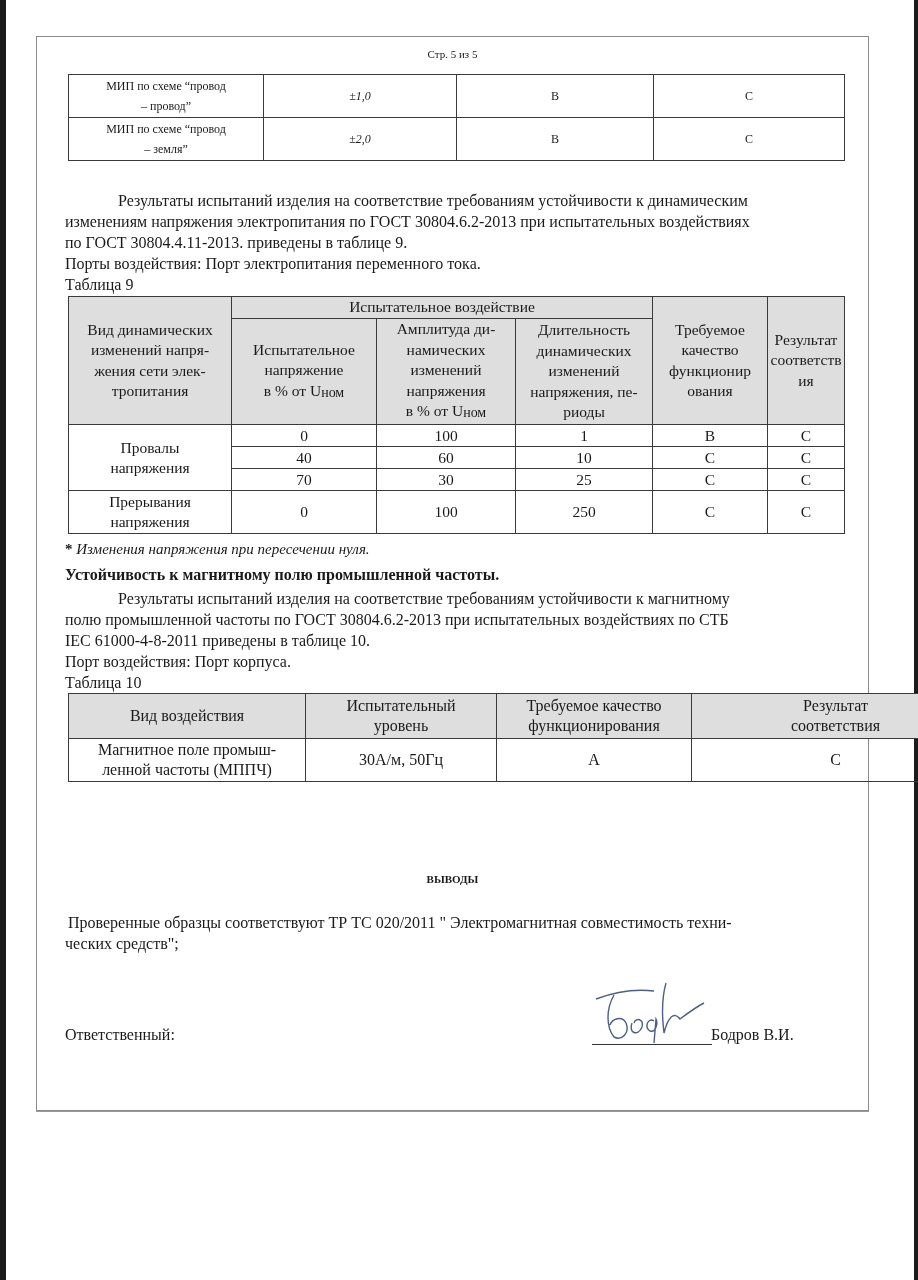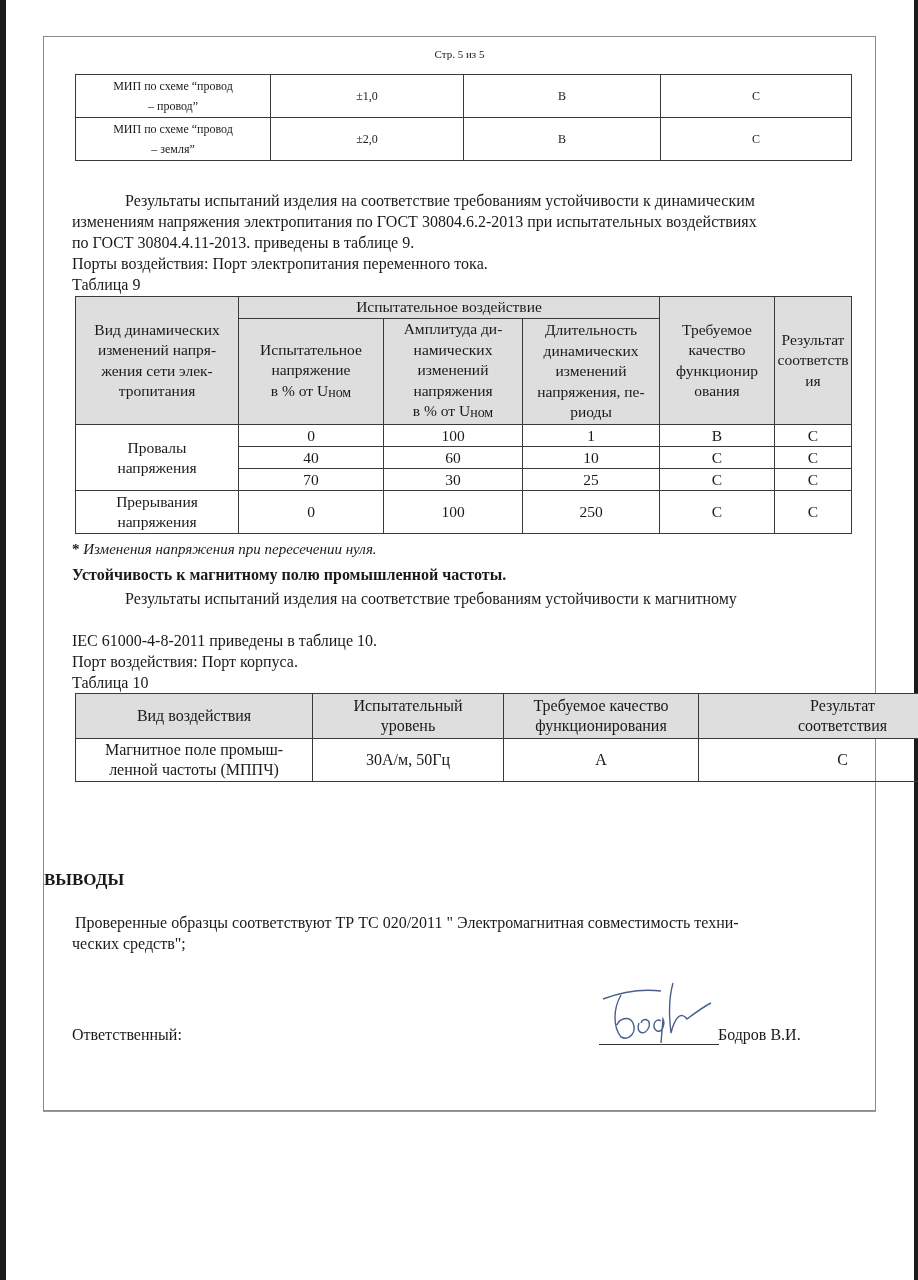--- a/index.html
+++ b/index.html
@@ -5,31 +5,31 @@
   html, body { margin: 0; padding: 0; }
   body {
     width: 918px; height: 1280px; position: relative; overflow: hidden;
     background: #ffffff;
     font-family: "Liberation Serif", serif;
     color: #1a1a1a;
   }
   .edge-left { position: absolute; left: 0; top: 0; width: 6px; height: 1280px; background: #1b1b1b; }
   .edge-right { position: absolute; right: 0; top: 0; width: 4px; height: 1280px; background: #1b1b1b; }
   .page {
-    position: absolute; left: 43px; top: 36px; width: 831px; height: 1073px;
+    position: absolute; left: 36px; top: 36px; width: 831px; height: 1073px;
     border: 1px solid #8a8a8a; box-shadow: 0 1px 0 #9a9a9a; background: #fff;
   }
   .abs { position: absolute; }
   .pagenum { left: 0; width: 831px; top: 11px; text-align: center; font-size: 11px; }
   table { border-collapse: collapse; position: absolute; }
   td, th { border: 1.5px solid #3a3a3a; text-align: center; vertical-align: middle; padding: 0 2px; font-weight: normal; }
   .t-prev { left: 31px; top: 37px; width: 777px; font-size: 12px; line-height: 20px; }
   .t-prev td { height: 42px; }
   .t-prev td.first { width: 190px; }
-  .t-prev td.c2 { width: 188px; }
+  .t-prev td.c2 { width: 188px; font-style: italic; }
   .t-prev td.c3 { width: 192px; }
   .line { font-size: 16px; line-height: 19px; white-space: nowrap; }
   .bold { font-weight: bold; }
   .italic { font-style: italic; }
   .t9 { left: 31px; top: 259px; width: 777px; font-size: 15.5px; line-height: 20.5px; }
   .t9 th { background: #dedede; }
   .t9 td { height: 21px; line-height: 20px; }
   .t10 { left: 31px; top: 656px; width: 912px; font-size: 16px; line-height: 20px; }
   .t10 th { background: #dedede; height: 44px; }
   .t10 td { height: 42px; }
@@ -151,20 +151,21 @@
   </tbody>
     </table>
 
   <div class="abs line" style="left:28px; top:503px; font-size:15px;">
     <span class="bold">*</span>
     <span class="italic">Изменения напряжения при пересечении нуля.</span>
   </div>
 
   <div class="abs line bold" style="left:28px; top:528px;text-align:right;">Устойчивость к магнитному полю промышленной частоты.</div>
   <div class="abs line" style="left:81px; top:552px;">Результаты испытаний изделия на соответствие требованиям устойчивости к магнитному</div>
+  <div class="abs line" style="left:28px; top:573px;">полю промышленной частоты по ГОСТ 30804.6.2-2013 при испытательных воздействиях по СТБ</div>
   <div class="abs line" style="left:28px; top:594px;">IEC 61000-4-8-2011 приведены в таблице 10.</div>
   <div class="abs line" style="left:28px; top:615px;">Порт воздействия: Порт корпуса.</div>
   <div class="abs line" style="left:28px; top:636px;">Таблица 10</div>
 
   <table class="t10">
     <tbody>
         <tr>
       <th style="width:232px;">Вид воздействия</th>
       <th style="width:186px;">
         <span>Испытательный</span><br>
@@ -184,21 +185,21 @@
         <span>Магнитное поле промыш-</span><br>
         <span>ленной частоты (МППЧ)</span>
       </td>
       <td>30А/м, 50Гц</td>
       <td>A</td>
       <td>C</td>
     </tr>
   </tbody>
     </table>
 
-  <div class="abs line bold" style="left:0; width:831px; top:833px; font-size:17px;">ВЫВОДЫ</div>
+  <div class="abs line bold" style="left:0; width:831px; text-align:center; top:833px; font-size:11px;">ВЫВОДЫ</div>
   <div class="abs line" style="left:31px; top:876px;">Проверенные образцы соответствуют ТР ТС 020/2011 " Электромагнитная совместимость техни-</div>
   <div class="abs line" style="left:28px; top:897px;">ческих средств";</div>
 
   <div class="abs line" style="left:28px; top:988px;">Ответственный:</div>
   <svg class="abs" style="left:555px; top:940px;" width="120" height="70" viewBox="0 0 120 70">
     <path d="M4 22 C25 14 45 12 62 14" stroke="#4a5f8a" stroke-width="1.4" fill="none"></path>
     <path d="M22 18 C14 32 14 50 22 60 C30 64 38 56 34 46 C30 38 20 42 18 48" stroke="#4a5f8a" stroke-width="1.4" fill="none"></path>
     <path d="M40 46 C36 56 46 60 50 50 C52 42 44 40 42 46" stroke="#4a5f8a" stroke-width="1.4" fill="none"></path>
     <path d="M62 44 C56 40 52 50 58 54 C64 56 66 46 64 42 L62 66" stroke="#4a5f8a" stroke-width="1.4" fill="none"></path>
     <path d="M74 6 C70 20 70 40 72 56 C76 40 82 34 88 42 C96 36 104 30 112 26" stroke="#4a5f8a" stroke-width="1.4" fill="none"></path>

